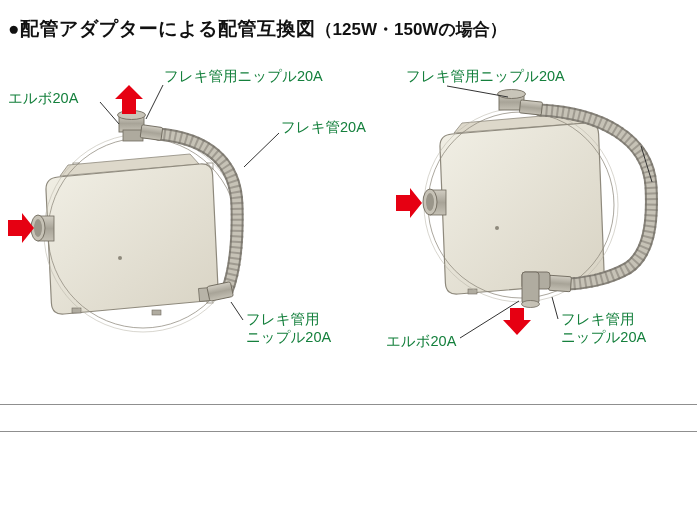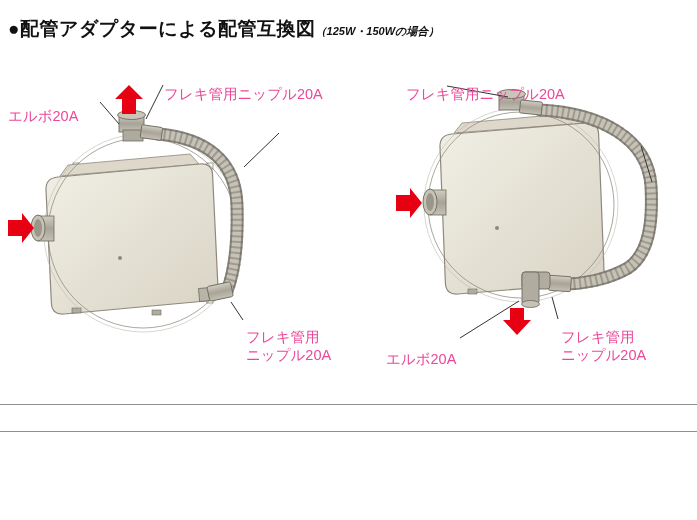--- a/index.html
+++ b/index.html
@@ -2,26 +2,26 @@
 <html><head>
 <meta charset="utf-8">
 <style>
   * { margin:0; padding:0; box-sizing:border-box; }
   html,body { background:#ffffff; }
   body { font-family:"Liberation Sans","DejaVu Sans",sans-serif; }
   .page { position:relative; width:697px; height:488px; background:#ffffff; overflow:hidden; }
 
   .title { position:absolute; left:8px; top:16px; display:flex; align-items:baseline; color:#111; }
   .title-main { font-size:19px; font-weight:bold; letter-spacing:0.5px; }
-  .title-note { font-size:11px; font-weight:bold;font-style:italic; }
+  .title-note { font-size:17px; font-weight:bold; }
 
   .diagram-area { position:absolute; left:0; top:58px; width:697px; height:360px; }
   .diagram-svg { position:absolute; left:0; top:0; }
 
-  .dlabel { position:absolute; font-size:14.5px; color:#ec4899; white-space:nowrap; line-height:18px;margin-top:18px; }
+  .dlabel { position:absolute; font-size:14.5px; color:#15803d; white-space:nowrap; line-height:18px; }
   .two-line span { display:block; }
 
   .rule { position:absolute; left:0; width:697px; height:1px; background:#8f8f8f; }
   .bottom-tab { position:absolute; left:337px; top:511px; width:24px; height:9px;
                 background:#b5b5b5; border-radius:5px 5px 0 0; }
 </style>
 </head>
 <body>
 
 <div class="page">
@@ -157,20 +157,21 @@
           <line x1="447" y1="28" x2="508" y2="39"></line>
           <line x1="641" y1="88" x2="652" y2="124"></line>
           <line x1="460" y1="280" x2="519" y2="243"></line>
           <line x1="558" y1="261" x2="552" y2="239"></line>
         </g>
       </g>
     </svg>
 
     <div class="dlabel" style="left:8px; top:31px">エルボ20A</div>
     <div class="dlabel" style="left:164px; top:9px">フレキ管用ニップル20A</div>
+    <div class="dlabel" style="left:281px; top:60px">フレキ管20A</div>
     <div class="dlabel two-line" style="left:246px; top:252px">
       <span>フレキ管用</span>
       <span>ニップル20A</span>
     </div>
 
     <div class="dlabel" style="left:406px; top:9px">フレキ管用ニップル20A</div>
     <div class="dlabel" style="left:386px; top:274px">エルボ20A</div>
     <div class="dlabel two-line" style="left:561px; top:252px">
       <span>フレキ管用</span>
       <span>ニップル20A</span>

